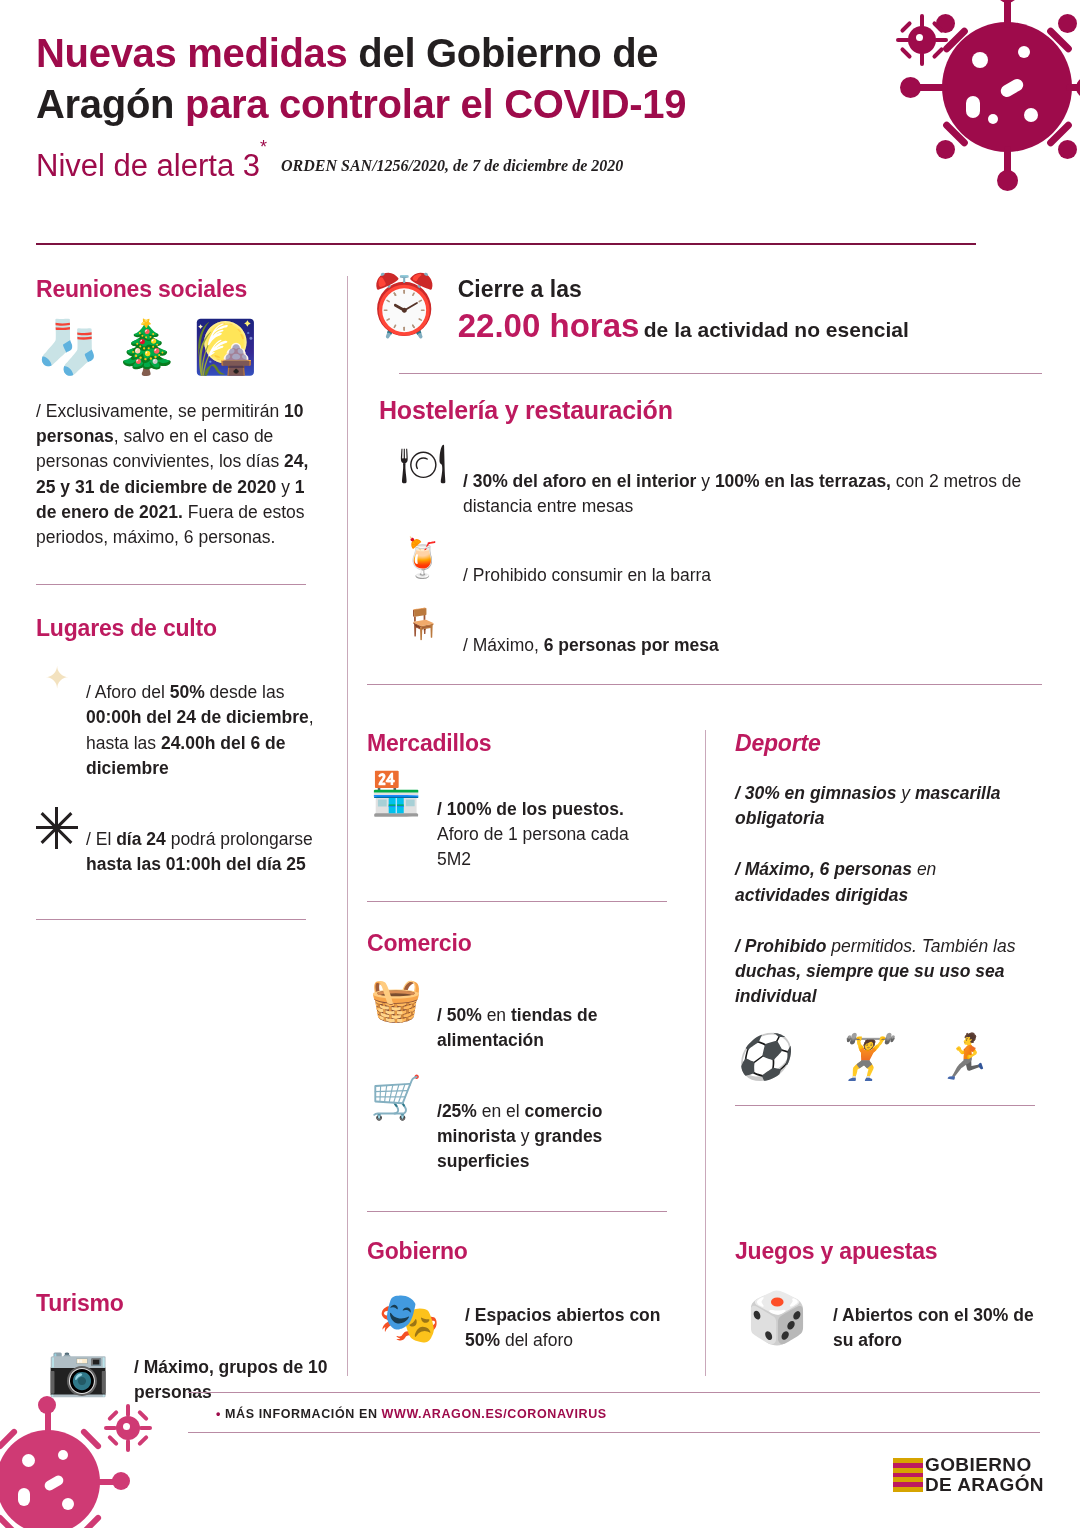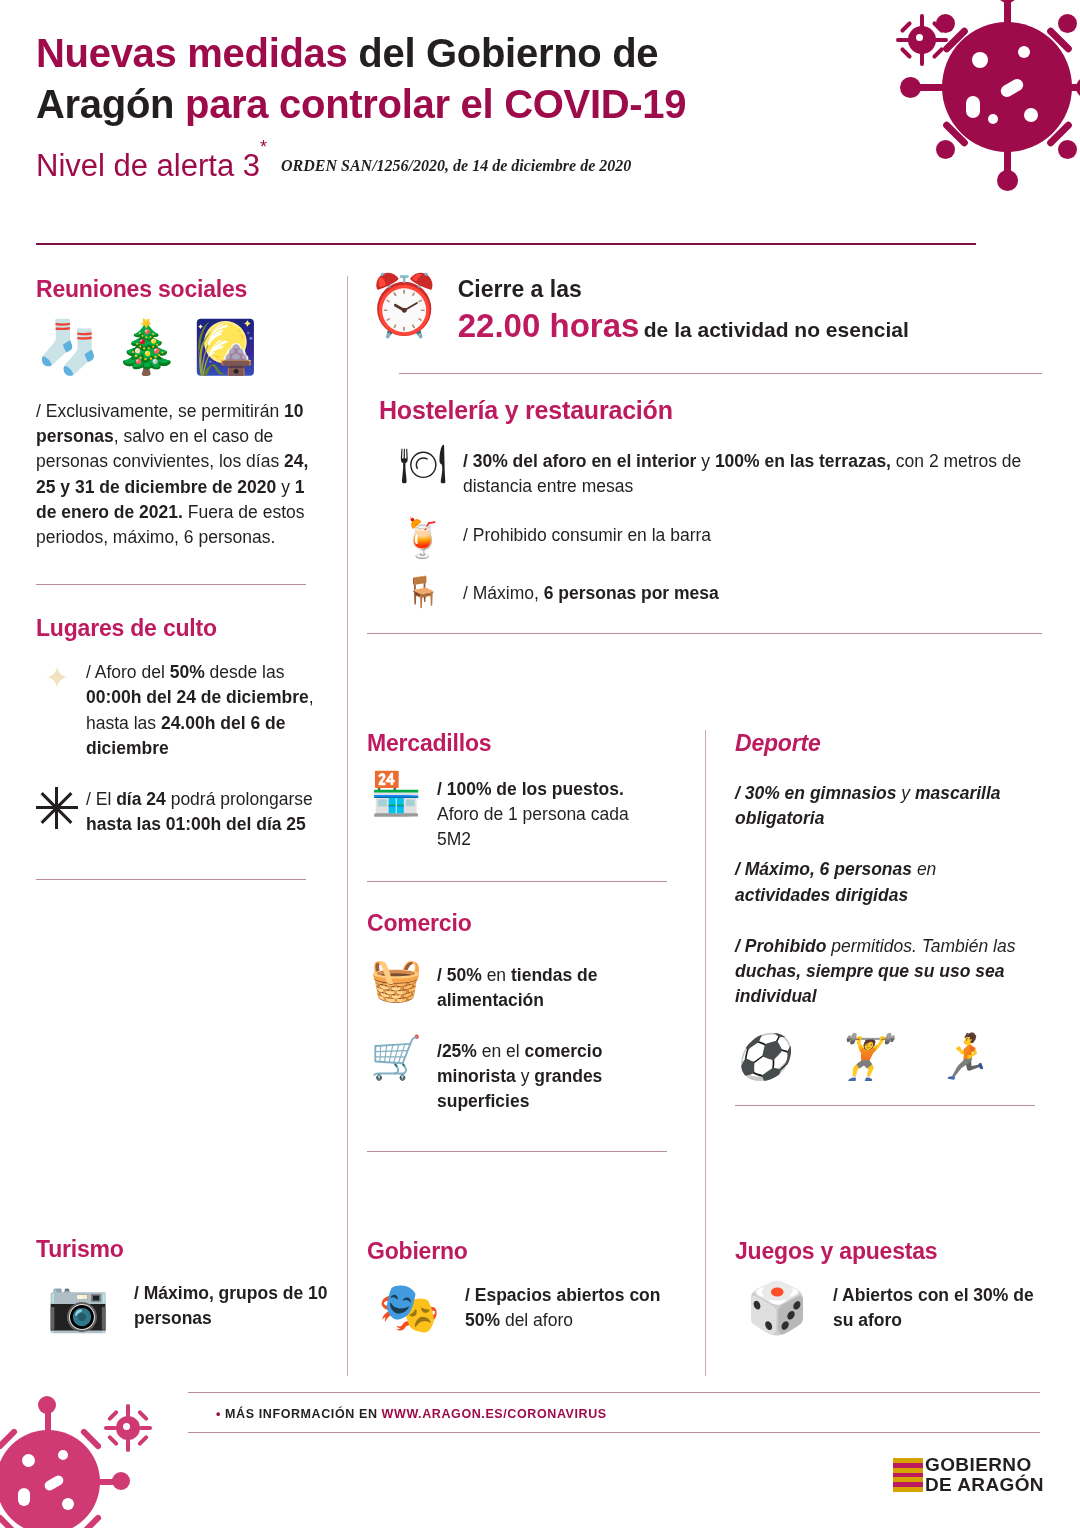--- a/index.html
+++ b/index.html
@@ -103,20 +103,21 @@
     letter-spacing: -0.2px;
   }
   .hr {
     height: 1px;
     background: #b98ba4;
   }
   .txt {
     font-size: 17.5px;
     line-height: 1.44;
     color: #231f20;
+    margin-top: 20px;
   }
   .txt b { font-weight: 700; }
   .slash { font-weight: 700; }
 
   
   .left { position: absolute; left: 36px; top: 276px; width: 285px; }
   .left .emojis {
     margin-top: 18px;
     display: flex;
     align-items: flex-end;
@@ -153,21 +154,21 @@
   .midcol .ico { font-size: 42px; line-height: 1; width: 60px; flex: none; text-align: center; }
   .midcol .divider { margin-top: 28px; width: 300px; }
 
   
   .right { position: absolute; left: 735px; top: 730px; width: 300px; font-style: italic; }
   .right .item { margin-top: 18px; }
   .right .sports { margin-top: 26px; display: flex; gap: 46px; font-size: 44px; line-height: 1; }
   .right .divider { margin-top: 26px; width: 300px; }
 
   
-  .bottom-left { position: absolute; left: 36px; top: 1236px; width: 300px; }
+  .bottom-left { position: absolute; left: 36px; top: 1290px; width: 300px; }
   .bottom-mid { position: absolute; left: 367px; top: 1238px; width: 300px; }
   .bottom-right { position: absolute; left: 735px; top: 1238px; width: 300px; }
   .bottom-left .row, .bottom-mid .row, .bottom-right .row {
     display: flex; gap: 12px; margin-top: 18px; align-items: center;
   }
   .bottom-left .ico, .bottom-mid .ico, .bottom-right .ico {
     font-size: 50px; line-height: 1; width: 86px; flex: none; text-align: center;
   }
 
   
@@ -284,21 +285,21 @@
   <div class="hole" style="left:19px; top:19px; width:7px; height:7px;"></div>
 </div>
 
 <div class="header">
   <div class="title">
     <span class="mag">Nuevas medidas</span><span> del Gobierno de</span><br>
     <span>Aragón </span><span class="mag">para controlar el COVID-19</span>
   </div>
   <div class="subtitle-row">
     <div class="alert-level"><span>Nivel de alerta 3</span><sup>*</sup></div>
-    <div class="order-ref">ORDEN SAN/1256/2020, de 14 de diciembre de 2020</div>
+    <div class="order-ref">ORDEN SAN/1256/2020, de 7 de diciembre de 2020</div>
   </div>
 </div>
 <div class="header-rule"></div>
 
 <div class="col-sep" style="left:347px; top:276px; height:1100px;"></div>
 <div class="col-sep" style="left:705px; top:730px; height:646px;"></div>
 
 <div class="left">
   <div class="sec-title">Reuniones sociales</div>
   <div class="emojis">

